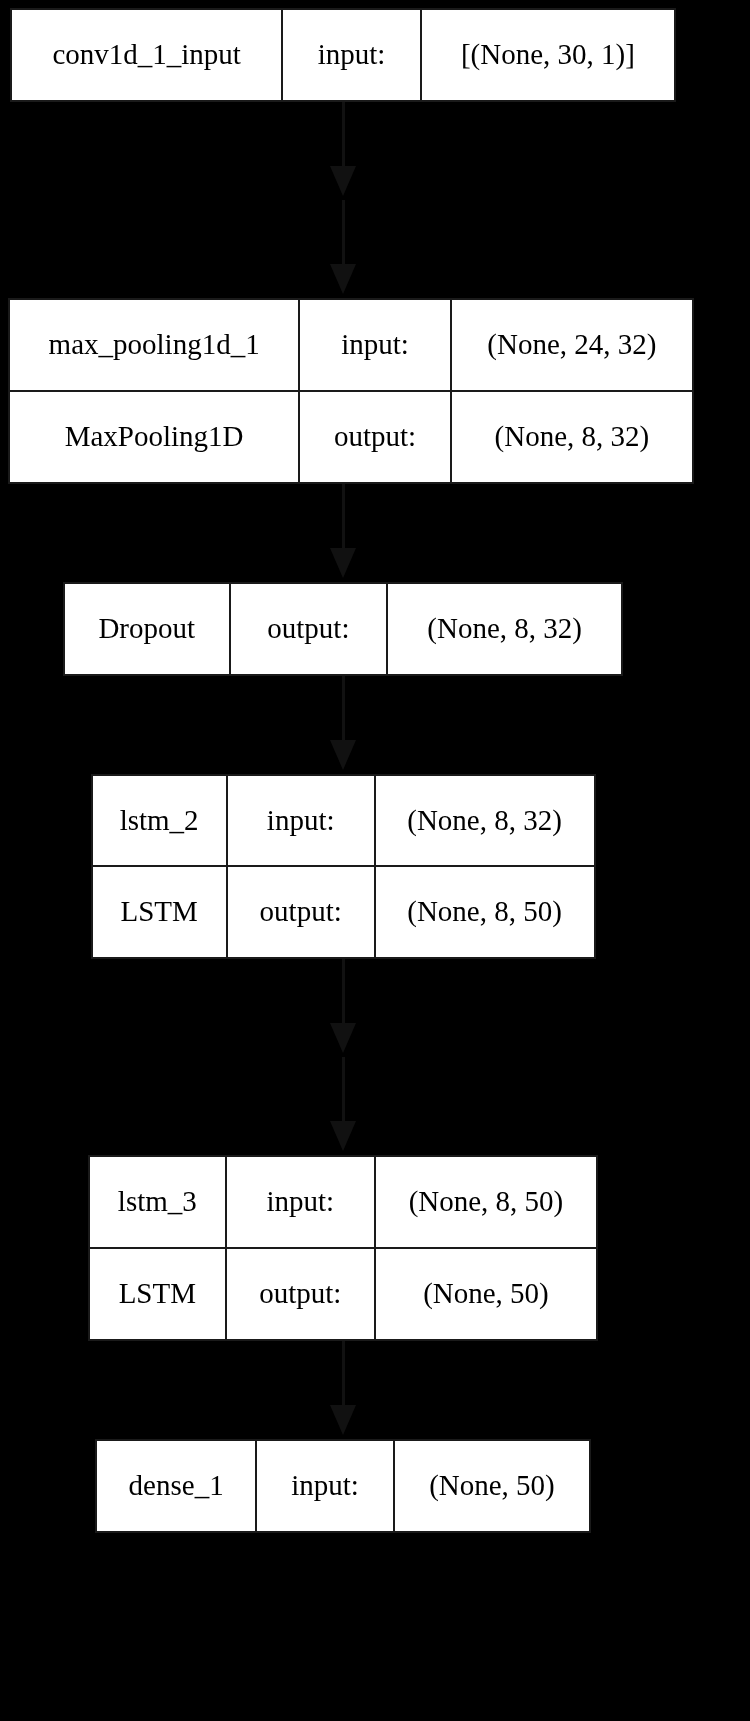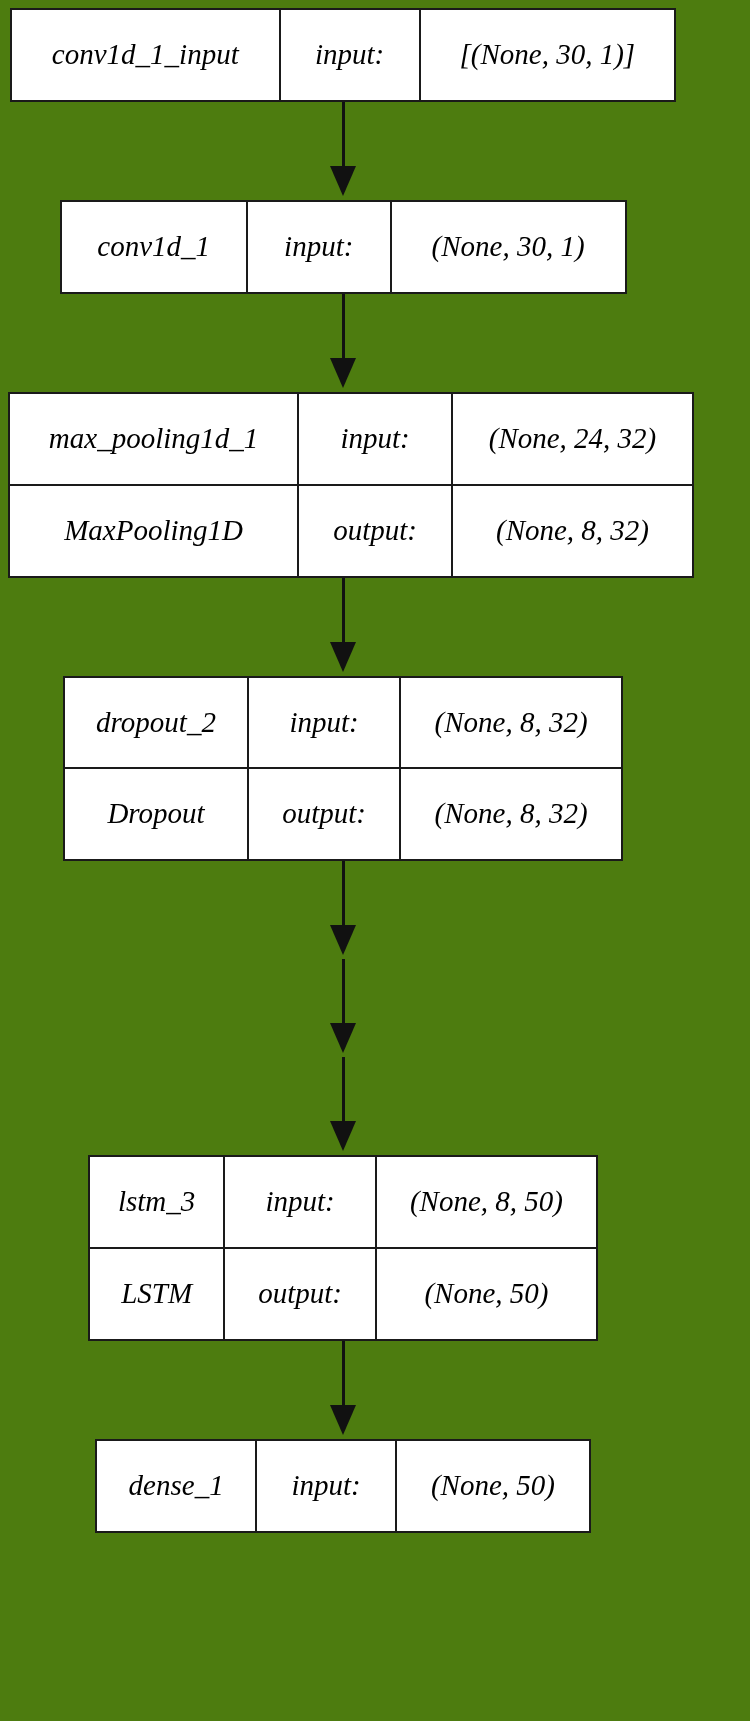--- a/index.html
+++ b/index.html
@@ -5,24 +5,23 @@
   html, body {
     margin: 0;
     padding: 0;
     background: #ffffff;
     font-family: "Liberation Serif", "DejaVu Serif", serif;
     color: #000000;
   }
   .canvas {
     width: 750px;
     min-height: 1721px;
-    background: #4d7c0f;
+    background: #000000;
     box-sizing: border-box;
     padding-top: 8px;
-    font-style: italic;
   }
   .diagram {
     width: 686px;
     margin: 0;
     display: flex;
     flex-direction: column;
     align-items: center;
   }
   .layer-table {
     display: table;
@@ -84,25 +83,20 @@
         <div class="td">[(None, 30, 1)]</div>
       </div>
     </div>
 
     <div class="connector">
       <div class="line"></div>
       <div class="head"></div>
     </div>
 
     <div class="layer-table w565">
-      <div class="tr">
-        <div class="td">conv1d_1</div>
-        <div class="td io">input:</div>
-        <div class="td">(None, 30, 1)</div>
-      </div>
     </div>
 
     <div class="connector">
       <div class="line"></div>
       <div class="head"></div>
     </div>
 
     <div class="layer-table w684">
       <div class="tr">
         <div class="td">max_pooling1d_1</div>
@@ -116,36 +110,43 @@
       </div>
     </div>
 
     <div class="connector">
       <div class="line"></div>
       <div class="head"></div>
     </div>
 
     <div class="layer-table w558">
       <div class="tr">
-        <div class="td">dropout_2</div>
-        <div class="td io">input:</div>
-        <div class="td">(None, 8, 32)</div>
-      </div>
-      <div class="tr">
         <div class="td">Dropout</div>
         <div class="td io">output:</div>
         <div class="td">(None, 8, 32)</div>
       </div>
     </div>
 
     <div class="connector">
       <div class="line"></div>
       <div class="head"></div>
     </div>
 
+    <div class="layer-table w503">
+      <div class="tr">
+        <div class="td">lstm_2</div>
+        <div class="td io">input:</div>
+        <div class="td">(None, 8, 32)</div>
+      </div>
+      <div class="tr">
+        <div class="td">LSTM</div>
+        <div class="td io">output:</div>
+        <div class="td">(None, 8, 50)</div>
+      </div>
+    </div>
 
     <div class="connector">
       <div class="line"></div>
       <div class="head"></div>
     </div>
 
 
     <div class="connector">
       <div class="line"></div>
       <div class="head"></div>

